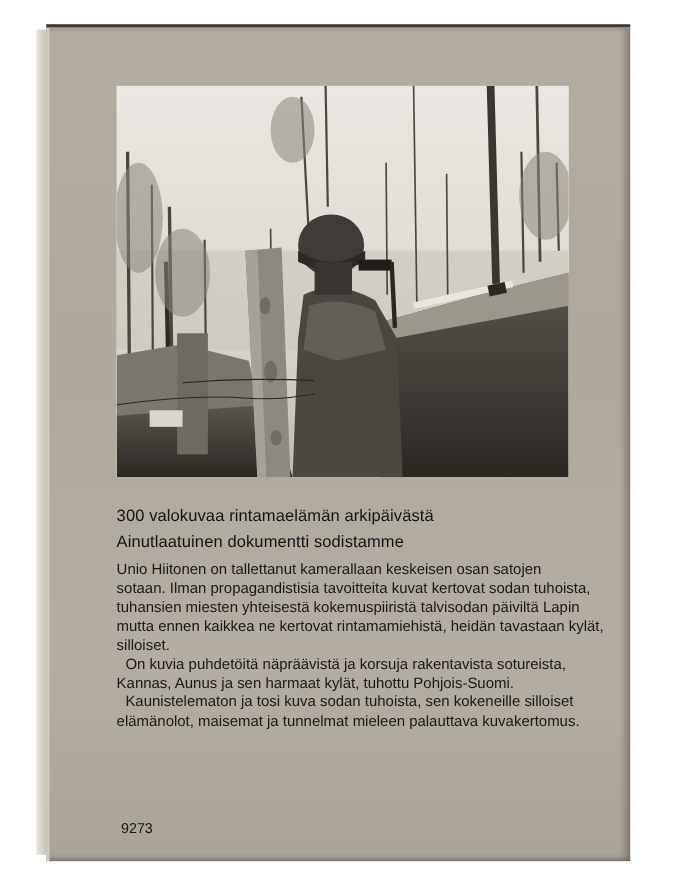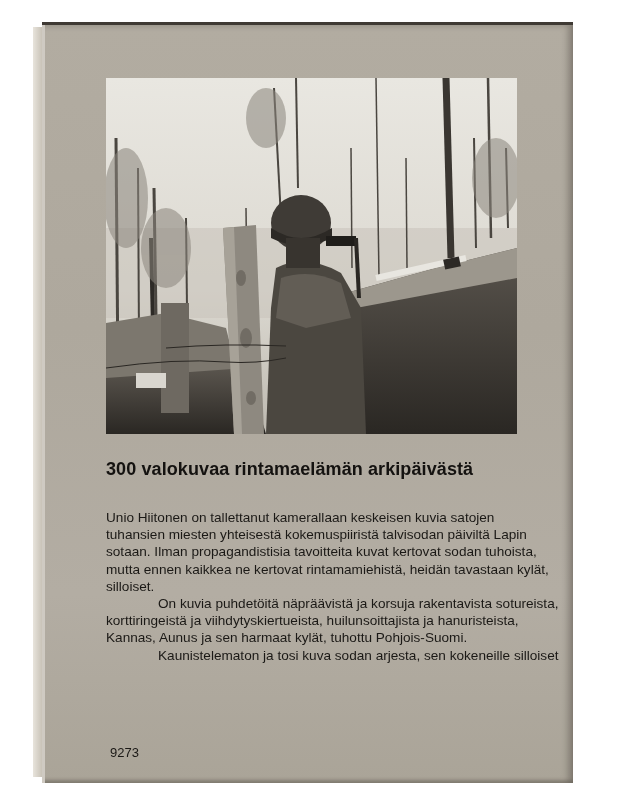--- a/index.html
+++ b/index.html
@@ -19,31 +19,31 @@
       background: linear-gradient(90deg, #e8e4dc, #c9c3b8);
     }
     .photo {
       position: absolute; left: 64px; top: 53px; width: 411px; height: 356px;
       overflow: hidden;
       background: #e6e4dd;
     }
     .photo svg { display: block; }
     .headline {
       position: absolute; left: 64px; top: 433px; width: 430px;
-      font-weight: bold; font-size: 18px; line-height: 23px; color: #141210;
+      font-weight: normal; font-size: 15px; line-height: 23px; color: #141210;
       letter-spacing: 0.1px;
     }
     .headline div { white-space: nowrap; }
     .body-text {
       position: absolute; left: 64px; top: 484px; width: 440px;
       font-size: 13.6px; line-height: 17.2px; color: #1b1916;
     }
     .body-text p { margin: 0; }
     .body-text .line { white-space: nowrap; display: block; }
-    .body-text .indent { padding-left: 8px; margin-left: 44px; }
+    .body-text .indent { padding-left: 8px; }
     .catalog-number {
       position: absolute; left: 68px; top: 720px;
       font-size: 13px; color: #1b1916; text-align: right;
     }
   </style>
 </head>
 <body>
 
 <div class="spine-edge"></div>
 
@@ -125,34 +125,35 @@
         <path d="M0 290 Q70 280 120 284 Q150 286 180 280"></path>
         <path d="M60 270 Q120 265 180 268"></path>
       </g>
 
       <rect x="30" y="295" width="30" height="15" fill="#d9d6cf"></rect>
     </svg>
   </div>
 
   <div class="headline">
     <div>300 valokuvaa rintamaelämän arkipäivästä</div>
+    <div>Ainutlaatuinen dokumentti sodistamme</div>
   </div>
 
   <div class="body-text">
     <p>
-      <span class="line">Unio Hiitonen on tallettanut kamerallaan keskeisen kuvia satojen</span>
+      <span class="line">Unio Hiitonen on tallettanut kamerallaan keskeisen osan satojen</span>
+      <span class="line">sotaan. Ilman propagandistisia tavoitteita kuvat kertovat sodan tuhoista,</span>
       <span class="line">tuhansien miesten yhteisestä kokemuspiiristä talvisodan päiviltä Lapin</span>
-      <span class="line">sotaan. Ilman propagandistisia tavoitteita kuvat kertovat sodan tuhoista,</span>
       <span class="line">mutta ennen kaikkea ne kertovat rintamamiehistä, heidän tavastaan kylät,</span>
       <span class="line">silloiset.</span>
     </p>
     <p>
       <span class="line indent">On kuvia puhdetöitä näpräävistä ja korsuja rakentavista sotureista,</span>
-      <span class="line">korttiringeistä ja viihdytyskiertueista, huilunsoittajista ja hanuristeista,</span>
       <span class="line">Kannas, Aunus ja sen harmaat kylät, tuhottu Pohjois-Suomi.</span>
     </p>
     <p>
-      <span class="line indent">Kaunistelematon ja tosi kuva sodan arjesta, sen kokeneille silloiset</span>
+      <span class="line indent">Kaunistelematon ja tosi kuva sodan tuhoista, sen kokeneille silloiset</span>
+      <span class="line">elämänolot, maisemat ja tunnelmat mieleen palauttava kuvakertomus.</span>
     </p>
   </div>
 
   <div class="catalog-number">9273</div>
 </div>
 
 </body></html>

